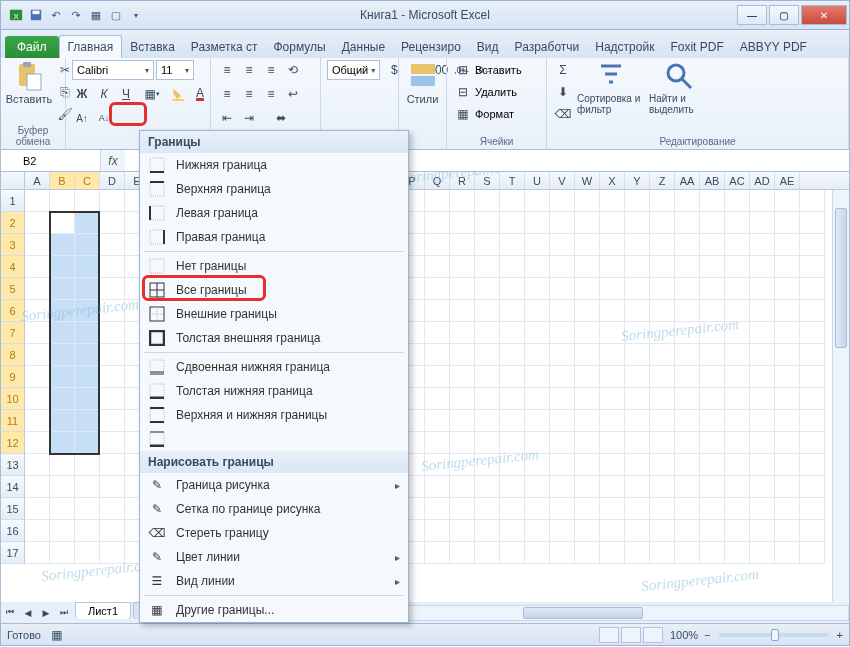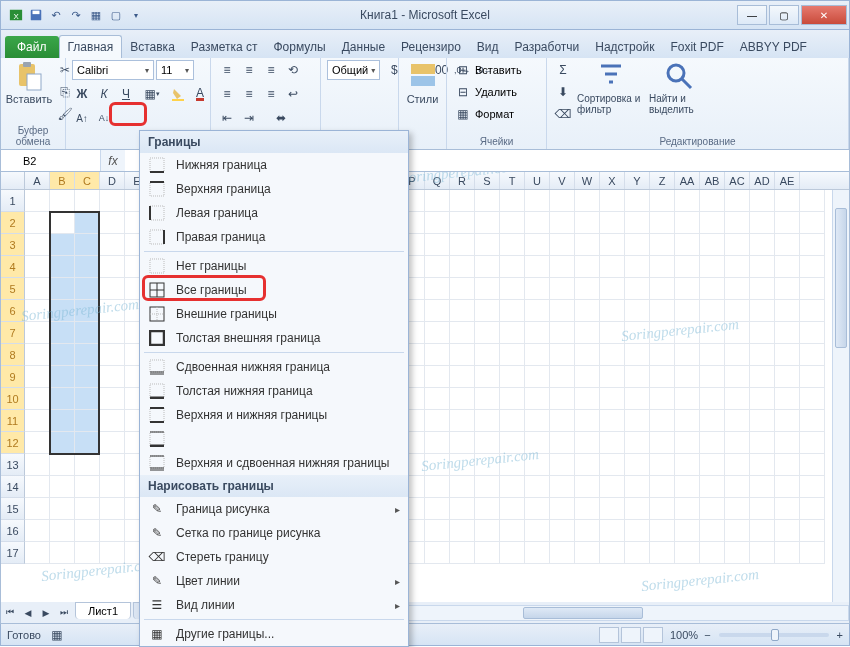--- a/index.html
+++ b/index.html
@@ -1065,31 +1065,20 @@
     </div>
   <div class="dd-item">
       <span class="dd-ico">
         <svg viewBox="0 0 16 16">
           <rect x="1" y="1" width="14" height="14" fill="none" stroke="#bbb" stroke-dasharray="1"></rect>
           <line x1="1" y1="1" x2="15" y2="1" stroke="#333"></line>
           <line x1="1" y1="15" x2="15" y2="15" stroke="#333" stroke-width="3"></line>
         </svg>
       </span>
     </div>
-  <div class="dd-item">
-      <span class="dd-ico">
-        <svg viewBox="0 0 16 16">
-          <rect x="1" y="1" width="14" height="12" fill="none" stroke="#bbb" stroke-dasharray="1"></rect>
-          <line x1="1" y1="1" x2="15" y2="1" stroke="#333"></line>
-          <line x1="1" y1="13" x2="15" y2="13" stroke="#333"></line>
-          <line x1="1" y1="15" x2="15" y2="15" stroke="#333"></line>
-        </svg>
-      </span>
-      <span>Верхняя и сдвоенная нижняя границы</span>
-    </div>
   <div class="dd-head">Нарисовать границы</div>
   <div class="dd-item">
       <span class="dd-ico">✎</span>
       <span>Граница рисунка</span>
       <span class="subarrow">▸</span>
     </div>
   <div class="dd-item">
       <span class="dd-ico">✎</span>
       <span>Сетка по границе рисунка</span>
     </div>

